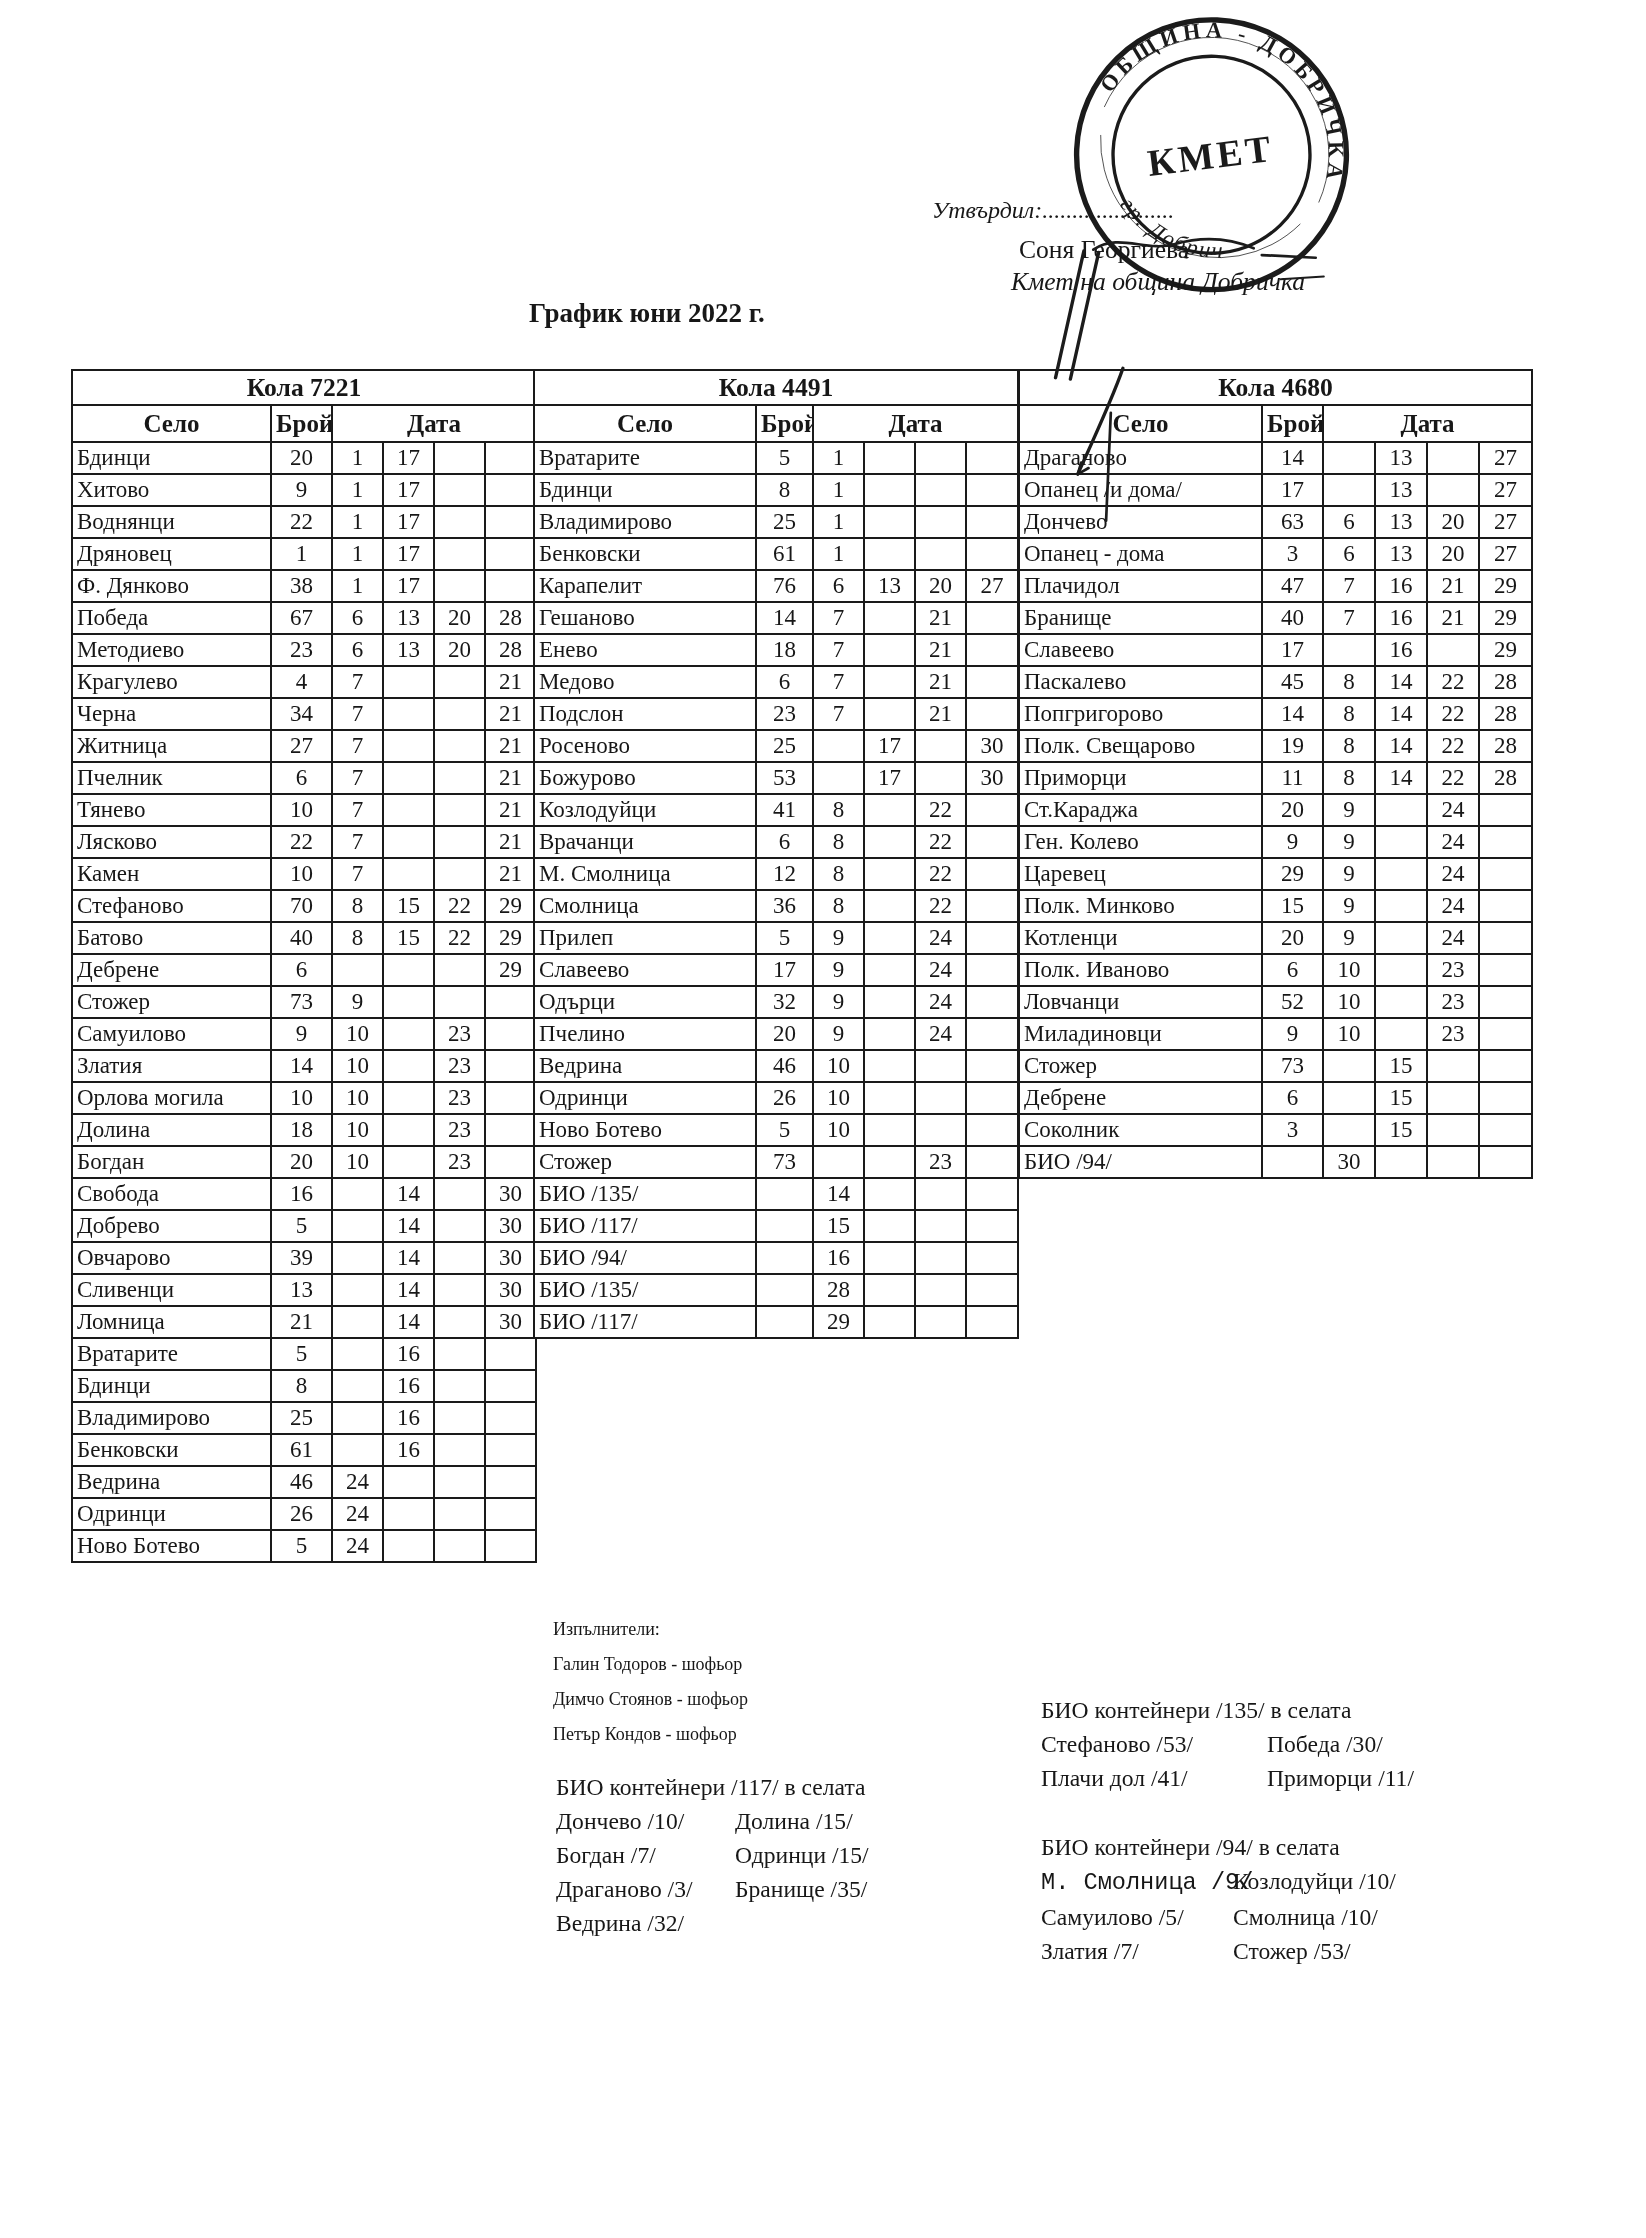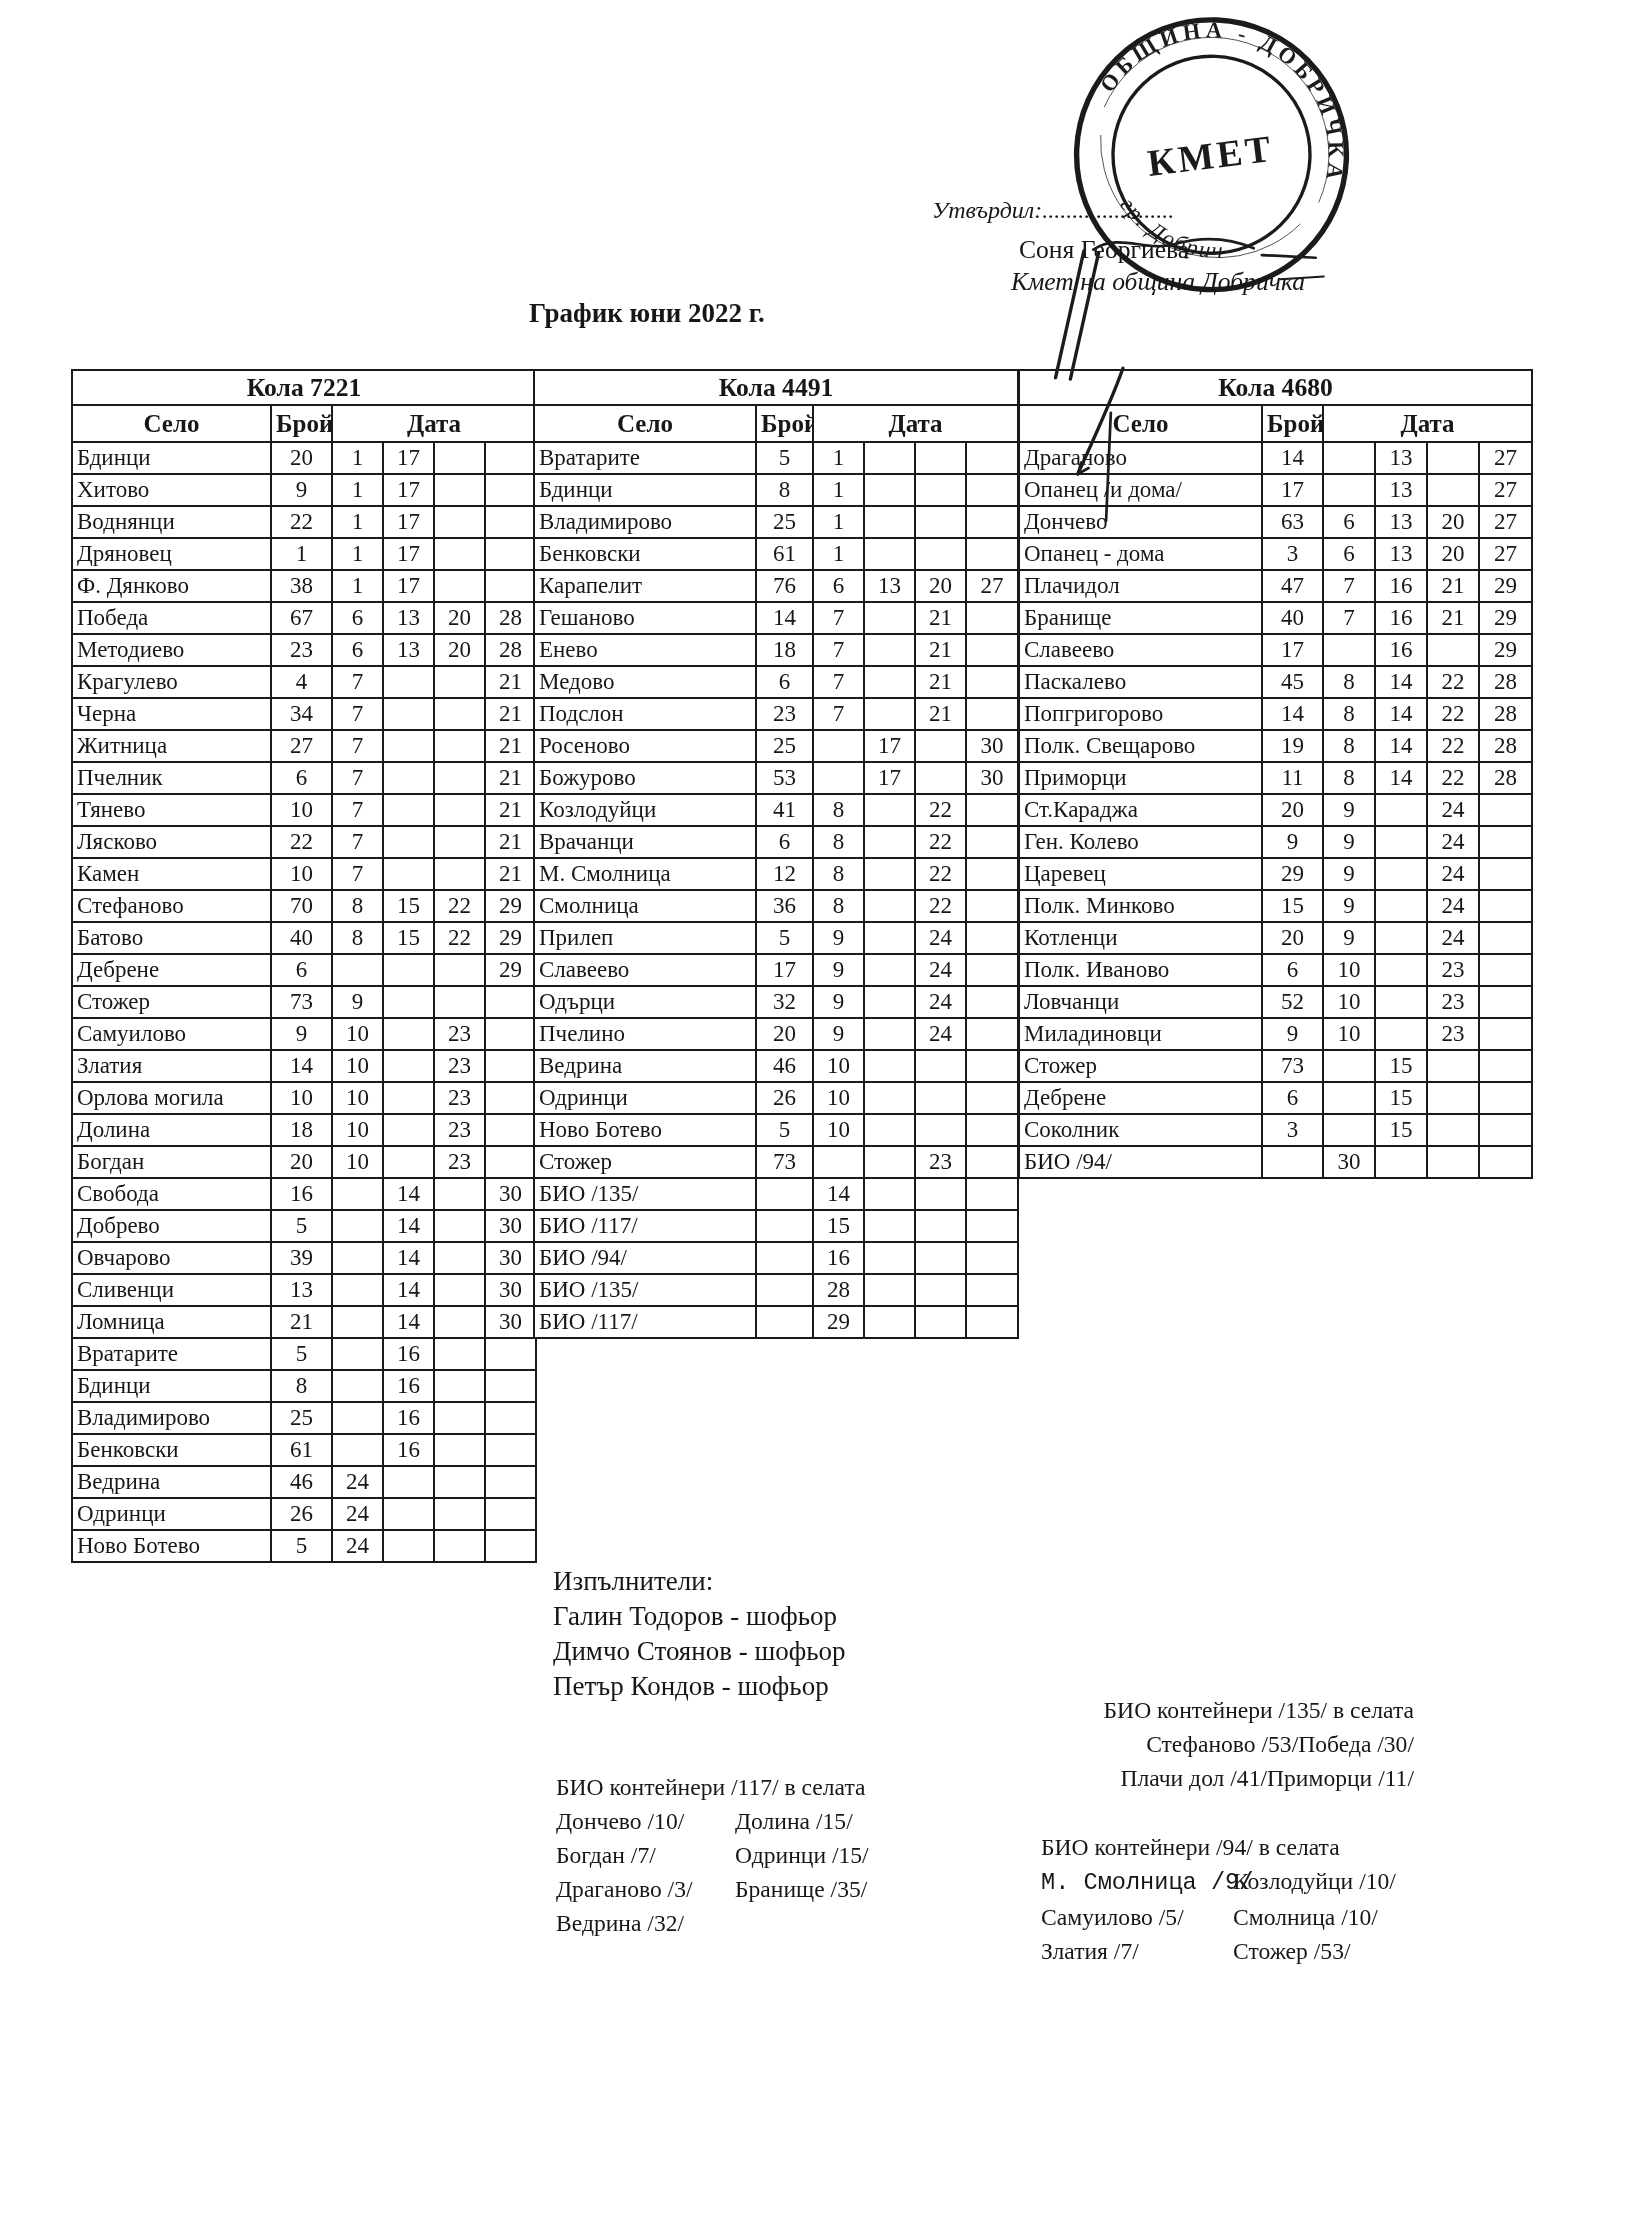--- a/index.html
+++ b/index.html
@@ -18,21 +18,21 @@
   table.grid th{font-weight:bold;margin-left:26px;}
   th.car{font-size:25.6px;height:35px;text-align:center;}
   th.h2{font-size:25px;height:37px;text-align:center;}
   td{font-size:23px;}
   td.v{text-align:left;padding-left:6.7px;}
   td.c,td.d{text-align:center;padding:0 1.3px;}
   .t0 tbody td{height:32px;}
   .t1 tbody td{height:32px;}
   .t2 tbody td{height:32px;}
   
-  .txt{font-size:27px;line-height:35px;white-space:nowrap;}
+  .txt{font-size:18px;line-height:35px;white-space:nowrap;margin-top:48px;}
   .bio-title{font-size:23.6px;line-height:34px;white-space:nowrap;}
   .bio-line{font-size:23.6px;line-height:34px;white-space:nowrap;}
   .bio-line span{display:inline-block;}
   
   #stamp{left:1053px;top:1.3px;}
   #penmarks{left:0;top:0;pointer-events:none;}
 </style>
 </head>
 <body>
 
@@ -818,21 +818,21 @@
     </div>
 
   <div class="abs txt" style="left:553px;top:1564px;">
     <div>Изпълнители:</div>
     <div>Галин Тодоров - шофьор</div>
     <div>Димчо Стоянов - шофьор</div>
     <div>Петър Кондов - шофьор</div>
   </div>
 
   <div id="bio-sections">
-      <div class="abs" style="left:1041px;top:1693px;text-align:right;">
+      <div class="abs" style="left:1041px;top:1693px;">
         <div class="bio-title">БИО контейнери /135/ в селата</div>
         <div class="bio-line"><span style="width:226px;">Стефаново /53/</span><span>Победа /30/</span></div>
         <div class="bio-line"><span style="width:226px;">Плачи дол /41/</span><span>Приморци /11/</span></div>
       </div>
       <div class="abs" style="left:556px;top:1770px;">
         <div class="bio-title">БИО контейнери /117/ в селата</div>
         <div class="bio-line"><span style="width:179px;">Дончево /10/</span><span>Долина /15/</span></div>
         <div class="bio-line"><span style="width:179px;">Богдан /7/</span><span>Одринци /15/</span></div>
         <div class="bio-line"><span style="width:179px;">Драганово /3/</span><span>Бранище /35/</span></div>
         <div class="bio-line"><span style="width:179px;">Ведрина /32/</span><span></span></div>

